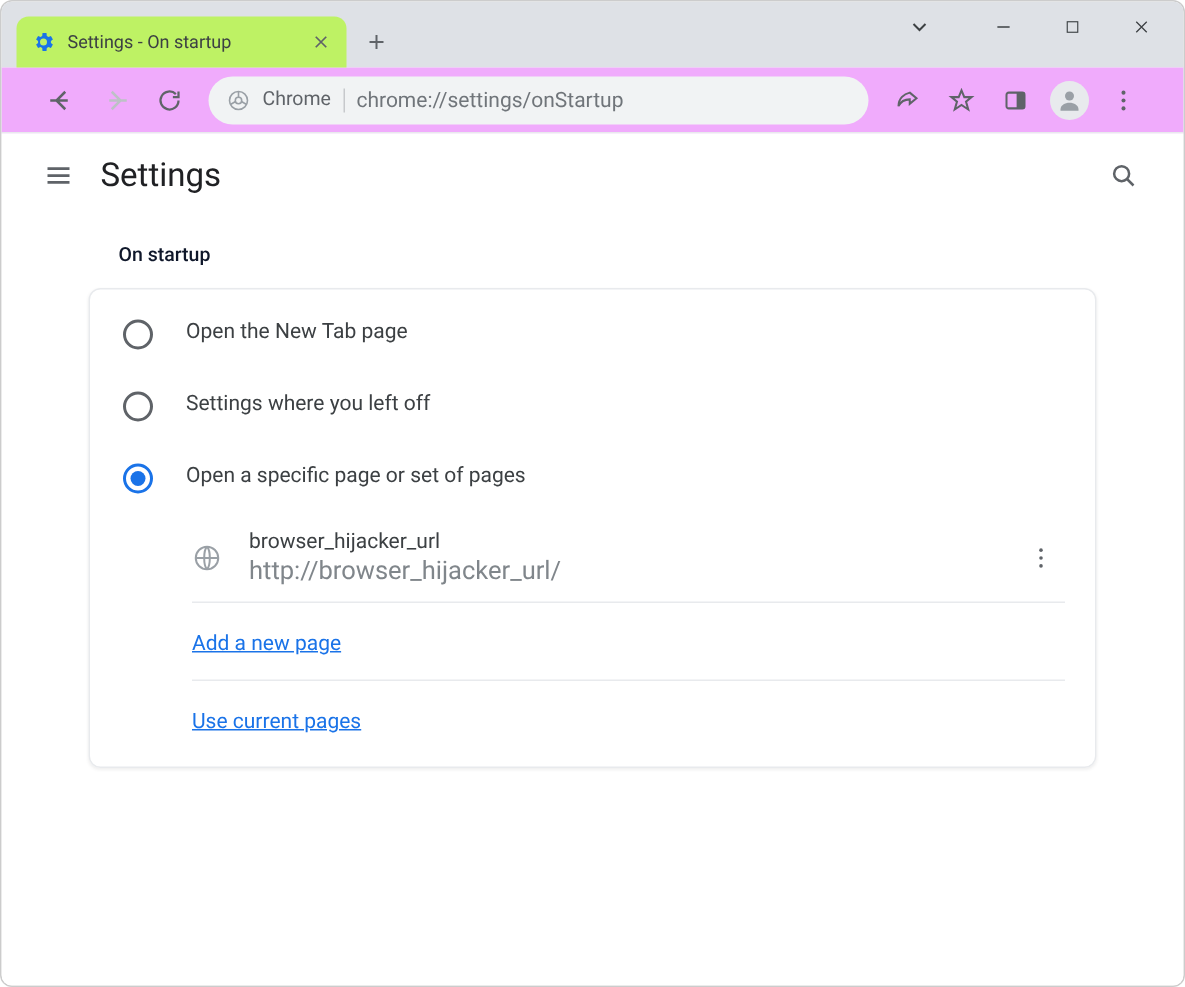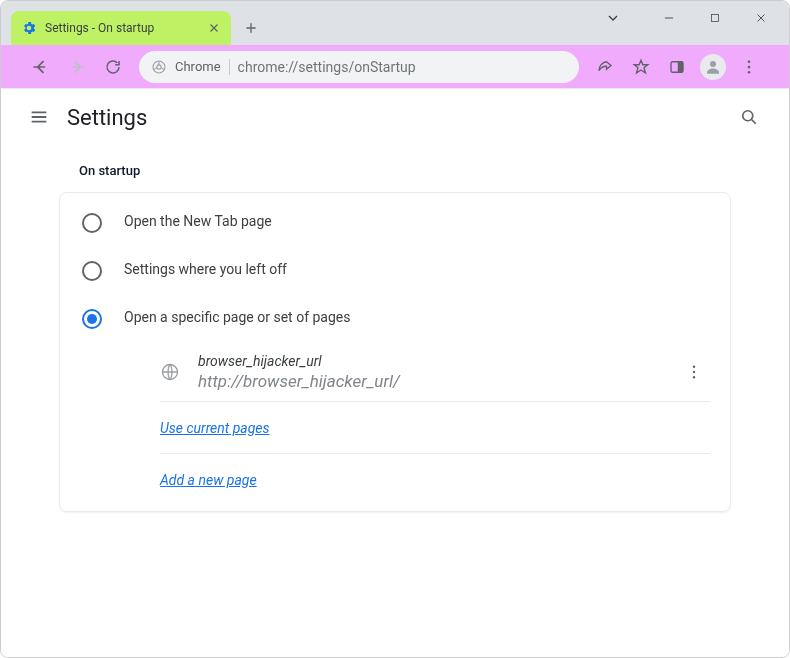--- a/index.html
+++ b/index.html
@@ -37,21 +37,21 @@
   .section { max-width: 680px; margin: 18px auto 0; padding: 0 4px; }
   .section-title { font-size: 13px; color: #0f172a; padding: 0 20px 14px; font-weight: 500; }
   .card { border: 1px solid #e8eaed; border-radius: 8px; padding: 6px 0; box-shadow: 0 1px 2px rgba(60,64,67,.08); }
 
   .radio-row { display: flex; align-items: flex-start; padding: 14px 22px; gap: 22px; }
   .radio { width: 20px; height: 20px; border: 2px solid #5f6368; border-radius: 50%; flex: none; position: relative; }
   .radio.selected { border-color: #1a73e8; }
   .radio.selected::after { content: ""; position: absolute; inset: 3px; background: #1a73e8; border-radius: 50%; }
   .radio-label { font-size: 14px; color: #3c4043; }
 
-  .sub { margin-left: 100px; margin-right: 20px; font-style: italic; }
+  .sub { margin-left: 68px; margin-right: 20px; }
   .page-row { display: flex; align-items: center; padding: 10px 0; border-bottom: 1px solid #e8eaed; gap: 18px; }
   .globe { width: 20px; height: 20px; color: #9aa0a6; flex: none; }
   .page-info { flex: 1; }
   .page-name { font-size: 14px; color: #3c4043; }
   .page-url { font-size: 17px; color: #80868b; margin-top: 2px; }
   .more-btn { width: 32px; height: 32px; display: flex; align-items: center; justify-content: center; border-radius: 50%; color: #5f6368; }
 
   .link-row { padding: 16px 0; border-bottom: 1px solid #e8eaed; }
   .link-row:last-child { border-bottom: none; }
   .link { font-size: 14px; color: #1a73e8; text-decoration: underline; cursor: pointer; }
@@ -219,23 +219,23 @@
           <div class="more-btn">
             <svg viewBox="0 0 24 24" width="18" height="18">
                 <circle cx="12" cy="5" r="1.6" fill="#5f6368"></circle>
                 <circle cx="12" cy="12" r="1.6" fill="#5f6368"></circle>
                 <circle cx="12" cy="19" r="1.6" fill="#5f6368"></circle>
               </svg>
           </div>
         </div>
 
         <div class="link-row">
+          <span class="link">Add a new page</span>
+        </div>
+
+        <div class="link-row">
           <span class="link">Use current pages</span>
         </div>
-
-        <div class="link-row">
-          <span class="link">Add a new page</span>
-        </div>
       </div>
 
     </div>
   </div>
 </div>
 
 </body></html>

